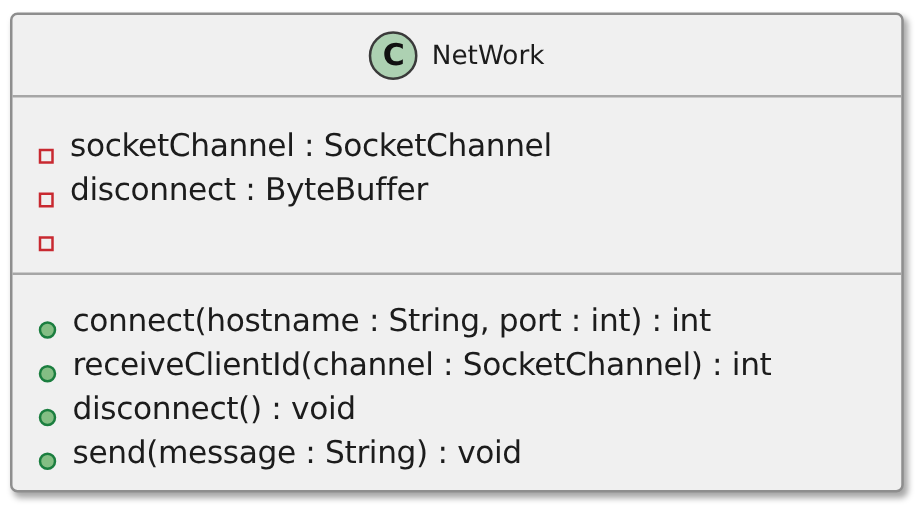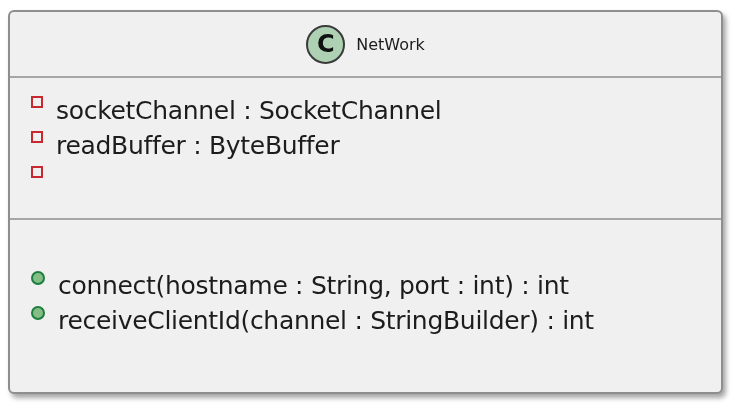--- a/index.html
+++ b/index.html
@@ -49,42 +49,42 @@
     border: 2.5px solid var(--stereotype-border, #3A3A3A);
     display: flex;
     align-items: center;
     justify-content: center;
     font-weight: bold;
     font-size: 24px;
     color: #111111;
     flex: none;
   }
   .class-title {
-    font-size: 16px;
+    font-size: 21px;
     color: var(--text, #1C1C1C);
     white-space: nowrap;
   }
   .section {
     box-sizing: border-box;
     display: flex;
     flex-direction: column;
     justify-content: center;
     padding: 3px 10px 3px 0;
   }
   .section.fields {
     flex: none;
     height: 142px;
     border-bottom: 2px solid var(--divider, #A6A6A6);
   }
   .section.methods {
     flex: 1;
   }
   .member-row {
     display: flex;
-    align-items: flex-start;
+    align-items: flex-end;
     height: 35px;
     padding-left: 21px;
     gap: 13px;
   }
   .icon-square {
     flex: none;
     width: 12px;
     height: 12px;
     box-sizing: border-box;
     background: transparent;
@@ -119,32 +119,40 @@
       <span class="class-title">NetWork</span>
     </div>
 
     <div class="section fields">
       <div class="member-row">
         <span class="icon-square"></span>
         <span class="member-text">socketChannel : SocketChannel</span>
       </div>
       <div class="member-row">
         <span class="icon-square"></span>
-        <span class="member-text">readBuffer : ByteBuffer</span>
+        <span class="member-text">disconnect : ByteBuffer</span>
       </div>
       <div class="member-row">
         <span class="icon-square"></span>
       </div>
     </div>
 
     <div class="section methods">
       <div class="member-row">
         <span class="icon-circle"></span>
         <span class="member-text">connect(hostname : String, port : int) : int</span>
       </div>
       <div class="member-row">
         <span class="icon-circle"></span>
-        <span class="member-text">receiveClientId(channel : StringBuilder) : int</span>
+        <span class="member-text">receiveClientId(channel : SocketChannel) : int</span>
+      </div>
+      <div class="member-row">
+        <span class="icon-circle"></span>
+        <span class="member-text">disconnect() : void</span>
+      </div>
+      <div class="member-row">
+        <span class="icon-circle"></span>
+        <span class="member-text">send(message : String) : void</span>
       </div>
     </div>
 
   </div>
 </div>
 
 </body></html>

